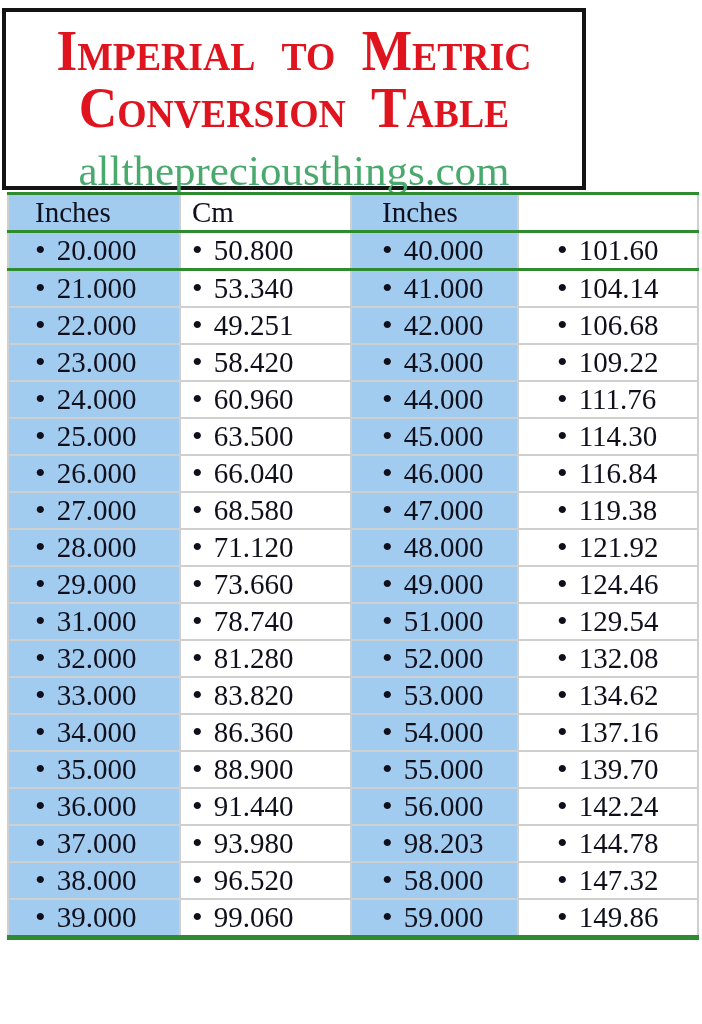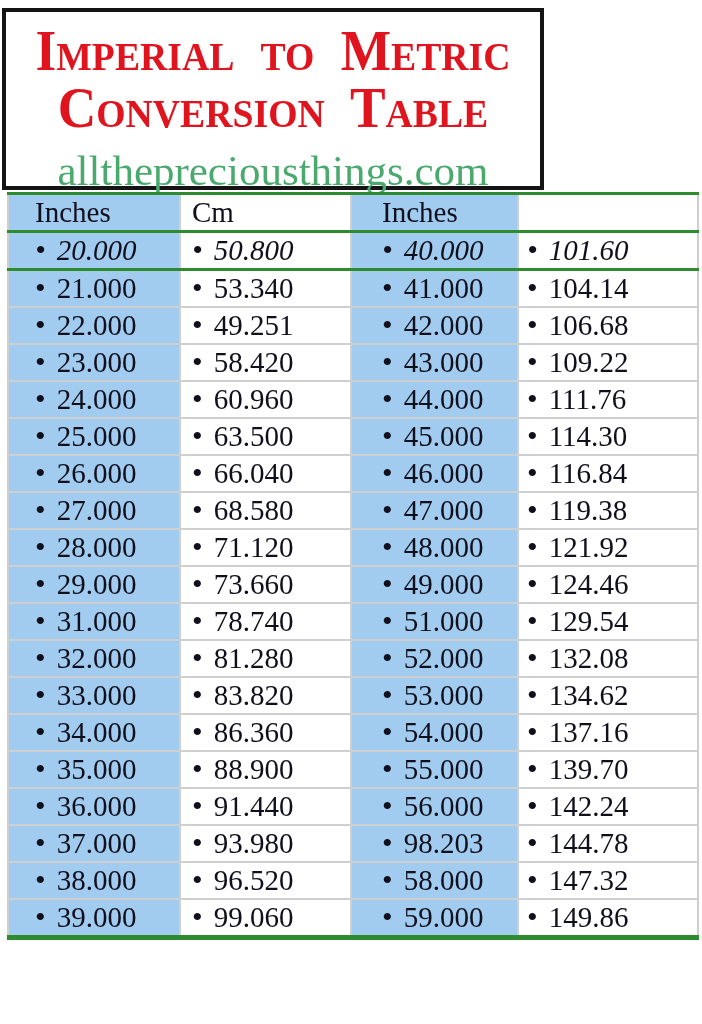--- a/index.html
+++ b/index.html
@@ -10,21 +10,21 @@
     --grid:#cfcfcf;
     --ink:#10101c;
   }
   *{box-sizing:border-box;}
   html,body{margin:0;padding:0;}
   body{
     width:702px;height:1024px;position:relative;background:#ffffff;
     font-family:"Liberation Serif", serif;color:var(--ink);overflow:hidden;
   }
   .header-box{
-    position:absolute;left:2px;top:8px;width:542px;height:182px;
+    position:absolute;left:2px;top:8px;width:584px;height:182px;
     border:4px solid #141414;background:#ffffff;text-align:center;
     padding-top:10px;
   }
   .title{
     color:var(--red);
     font-weight:bold;
     font-variant:small-caps;
     font-size:58px;
     line-height:57px;
     word-spacing:14px;
@@ -59,23 +59,23 @@
     border-bottom:2px solid var(--grid);
     white-space:nowrap;
     overflow:hidden;
   }
   th{height:34px;border-bottom:3px solid var(--green-line);}
   td{height:36.4px;}
   th:first-child,td:first-child{border-left:2px solid var(--grid);}
   th:nth-child(1),td:nth-child(1){padding-left:26px;}
   th:nth-child(2),td:nth-child(2){padding-left:11px;}
   th:nth-child(3),td:nth-child(3){padding-left:30px;}
-  th:nth-child(4),td:nth-child(4){padding-left:8px;}
+  th:nth-child(4),td:nth-child(4){padding-left:38px;}
   .blue{background:var(--blue);}
-  tbody tr.first-row td{border-bottom:3px solid var(--green-line);font-style:italic;}
+  tbody tr.first-row td{border-bottom:3px solid var(--green-line);}
   tbody tr:last-child td{border-bottom:5px solid var(--green-line);margin-left:44px;}
   .bullet{
     display:inline-block;
     margin-right:11px;
     font-size:1.05em;
     line-height:1;
     vertical-align:baseline;
   }
 </style>
 </head>

